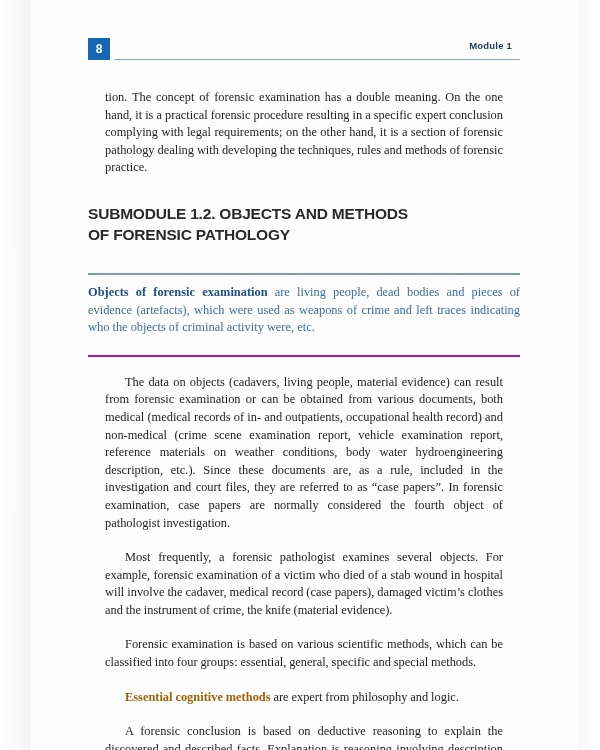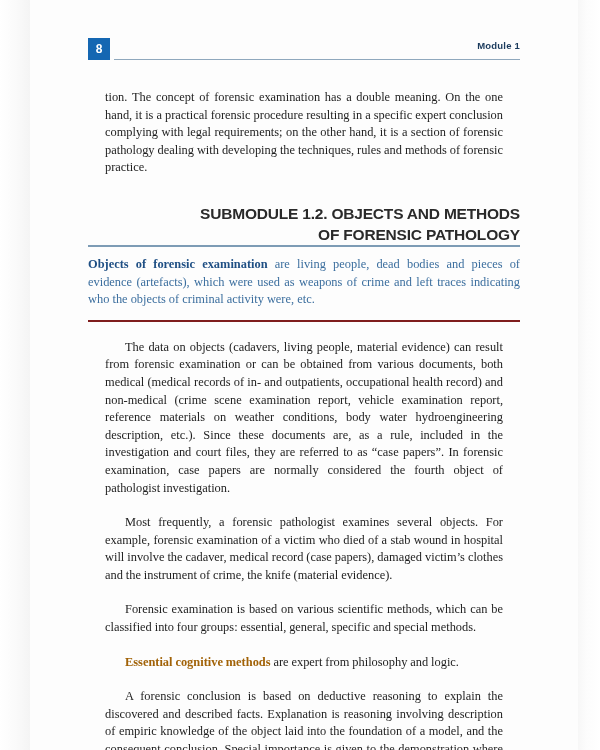--- a/index.html
+++ b/index.html
@@ -69,21 +69,21 @@
   .header-rule {
     position: absolute;
     left: 26px;
     right: 0;
     top: 21px;
     height: 1px;
     background: #8fa8bd;
   }
   .header-title {
     position: absolute;
-    right: 0;
+    right: 8px;
     top: 2px;
     font-family: "Liberation Sans", sans-serif;
     font-size: 9.5px;
     font-weight: bold;
     color: #1a3a5c;
     letter-spacing: 0.2px;
   }
 
   
   p.body {
@@ -99,31 +99,32 @@
 
   .intro-block { margin-top: 12px; }
 
   
   h2.submodule {
     margin: 26px 0 0 0;
     font-family: "Liberation Sans", sans-serif;
     font-size: 15.5px;
     font-weight: bold;
     color: #2a2a2a;
-    text-align: right;
+    text-align: left;
     line-height: 21px;
     letter-spacing: -0.2px;
   }
   h2.submodule .line2 { display: block; }
 
   
   .definition {
-    padding: 9px 0 11px 0;
+    margin-top: 28px;
+    padding: 9px 0 18px 0;
     border-top: 2px solid #7d9cb5;
-    border-bottom: 2px solid #7f1d1d;
+    border-bottom: 2px solid #a21caf;
   }
   .definition p {
     margin: 0;
     font-size: 12.4px;
     line-height: 17.6px;
     color: #3b6e9e;
     text-align: justify;
   }
   .definition .term {
     font-weight: bold;

